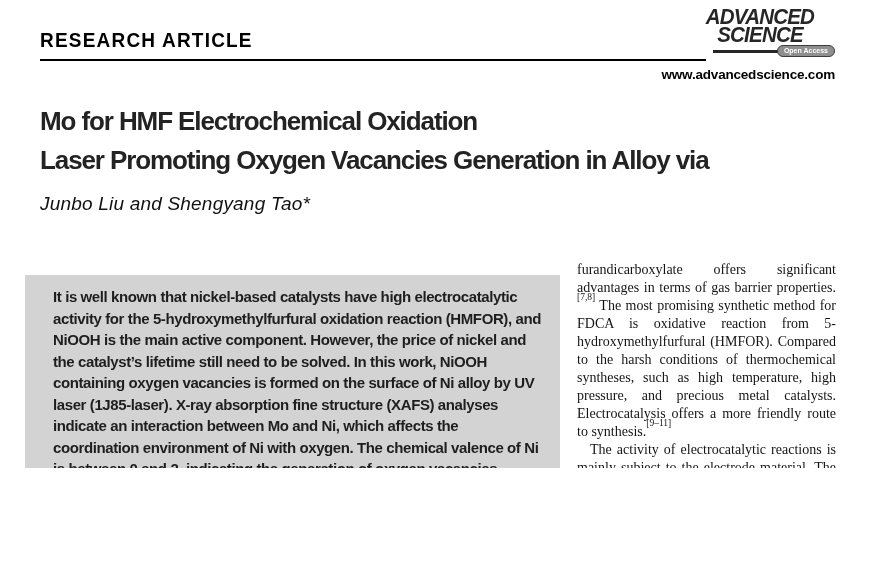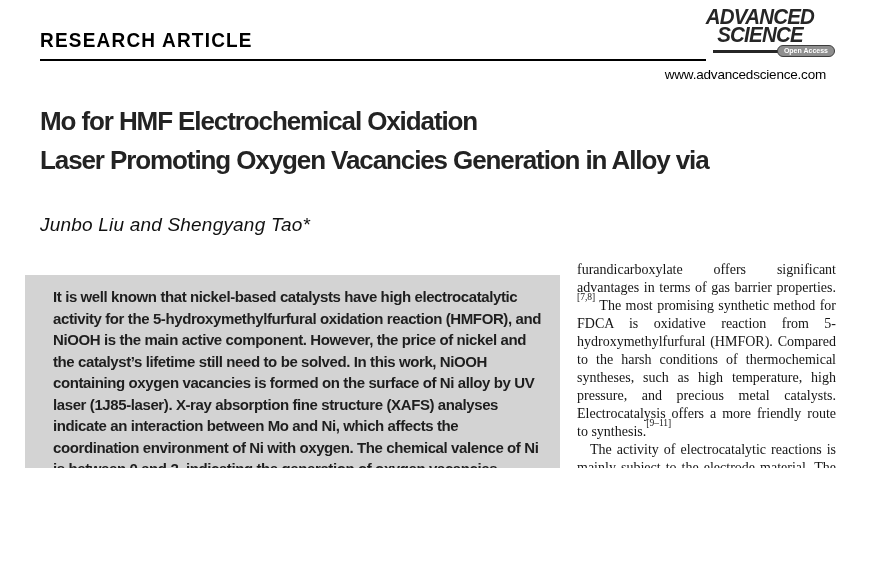--- a/index.html
+++ b/index.html
@@ -42,32 +42,32 @@
     margin-top:3px;width:122px;margin-left:auto;
   }
   .logo-bar{flex:1;height:3px;background:var(--logo-ink);}
   .oa-pill{
     font-size:7px;font-weight:700;color:#ffffff;
     background:#8f8f8f;border:1.5px solid #3d3d3d;
     border-radius:8px;padding:1px 6px;margin-left:-2px;
     white-space:nowrap;line-height:8px;
   }
   .website{
-    position:absolute;right:50px;top:67px;
-    font-size:13.5px;font-weight:400;color:#000;
+    position:absolute;right:41px;top:67px;
+    font-size:13.5px;font-weight:700;color:#000;
     letter-spacing:-0.2px;
   }
   .title{
     position:absolute;left:40px;top:102px;
     font-size:26px;font-weight:800;line-height:39px;
     letter-spacing:-1.1px;color:#232323;
     white-space:nowrap;
   }
   .authors{
-    position:absolute;left:40px;top:214px;
+    position:absolute;left:40px;top:193px;
     font-size:19px;font-style:italic;font-weight:400;
     letter-spacing:0.2px;color:#111;
   }
   .abstract-box{
     position:absolute;left:25px;top:275px;
     width:535px;height:300px;
     background:var(--box-bg);
     padding:11px 18px 0 28px;
   }
   .abstract-text{

